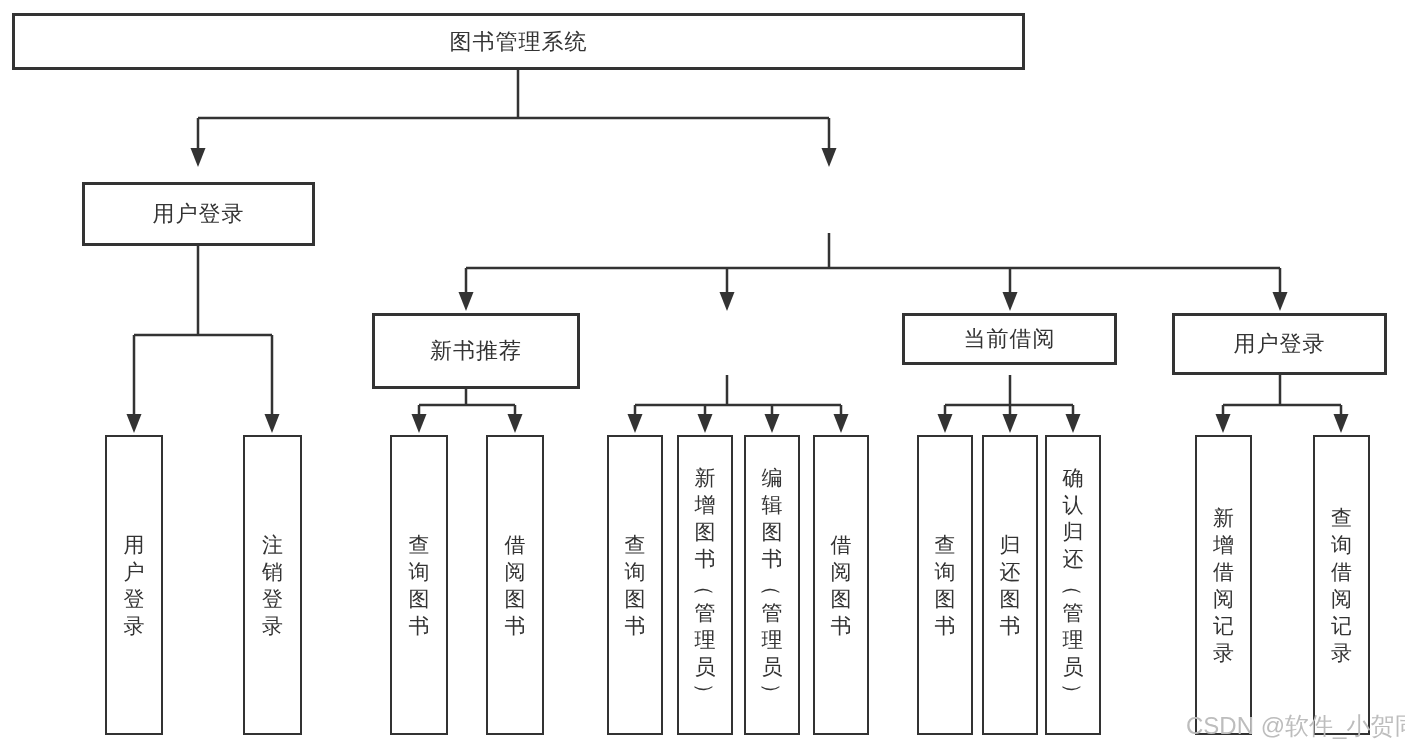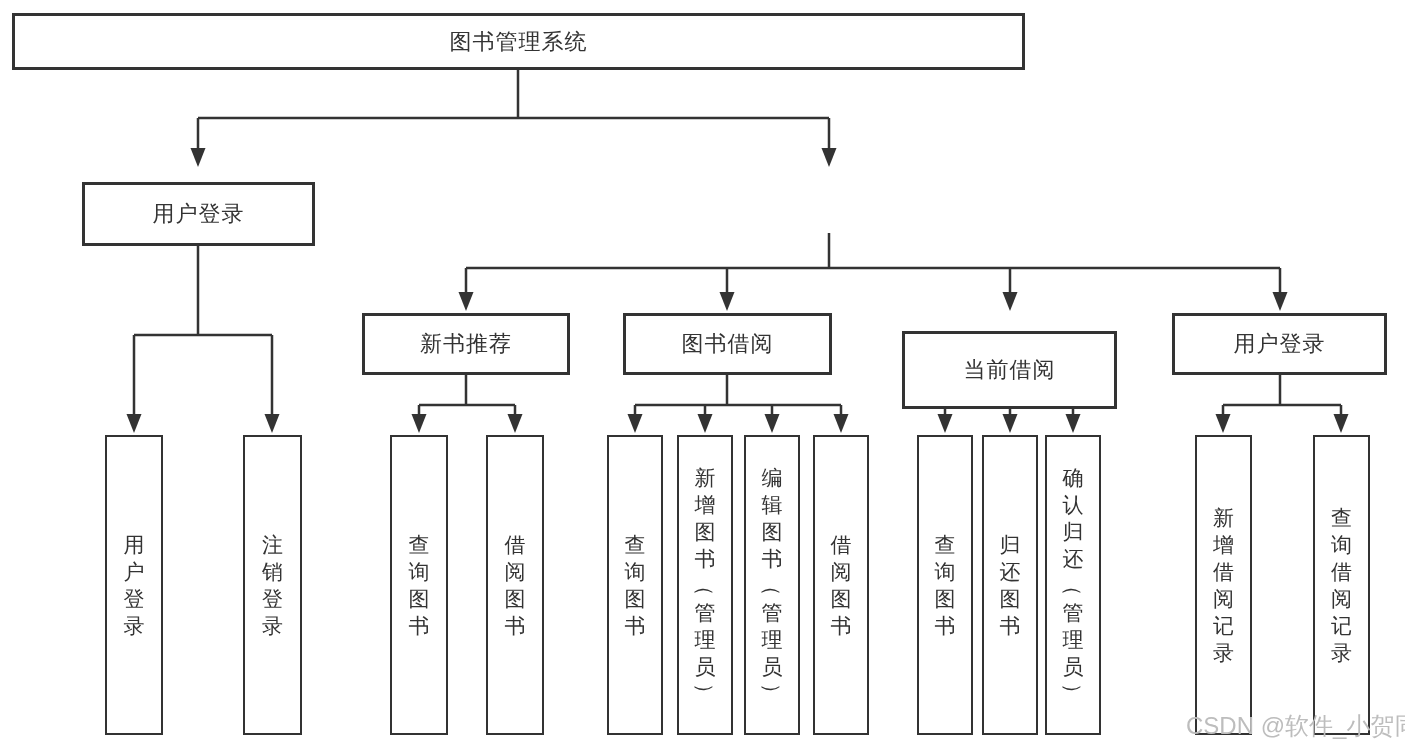--- a/index.html
+++ b/index.html
@@ -72,27 +72,24 @@
   </svg>
 
   <div class="node h" style="left:12px;top:13px;width:1013px;height:57px">
     <span>图书管理系统</span>
   </div>
 
   <div class="node h" style="left:82px;top:182px;width:233px;height:64px">
     <span>用户登录</span>
   </div>
 
-  <div class="node h" style="left:362px;top:313px;width:208px;height:62px">
+  <div class="node h" style="left:372px;top:313px;width:208px;height:76px">
     <span>新书推荐</span>
   </div>
-  <div class="node h" style="left:623px;top:313px;width:209px;height:62px">
-    <span>图书借阅</span>
-  </div>
-  <div class="node h" style="left:902px;top:331px;width:215px;height:78px">
+  <div class="node h" style="left:902px;top:313px;width:215px;height:52px">
     <span>当前借阅</span>
   </div>
   <div class="node h" style="left:1172px;top:313px;width:215px;height:62px">
     <span>用户登录</span>
   </div>
 
   <div class="node v" style="left:105px;top:435px;width:58px;height:300px">
     <span class="vtext">
         <span class="vchar">用</span>
         <span class="vchar">户</span>

